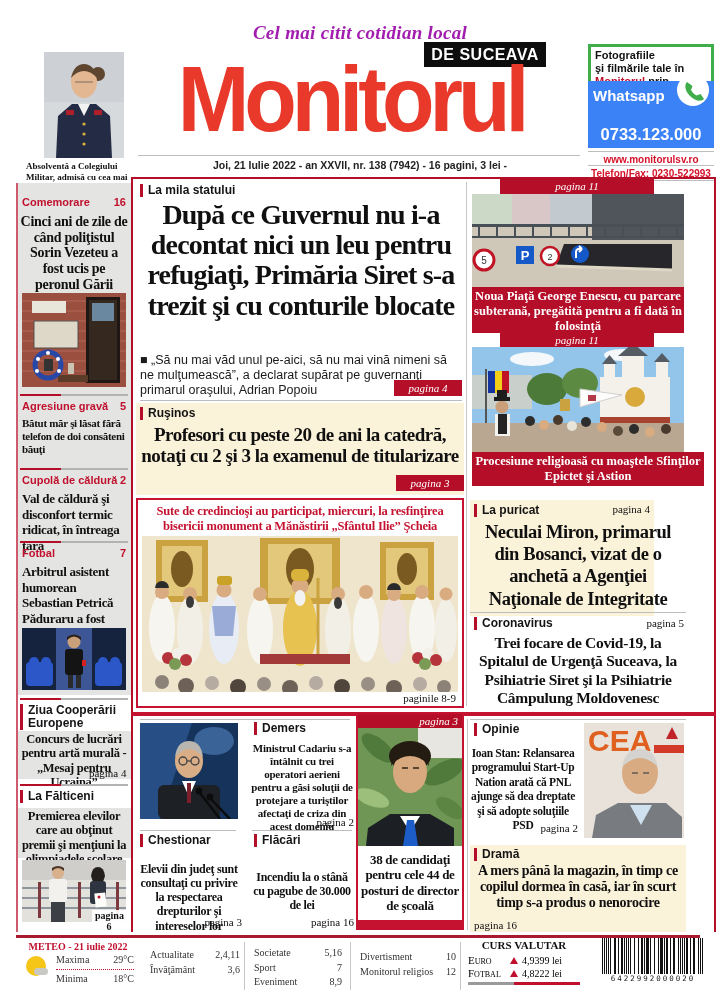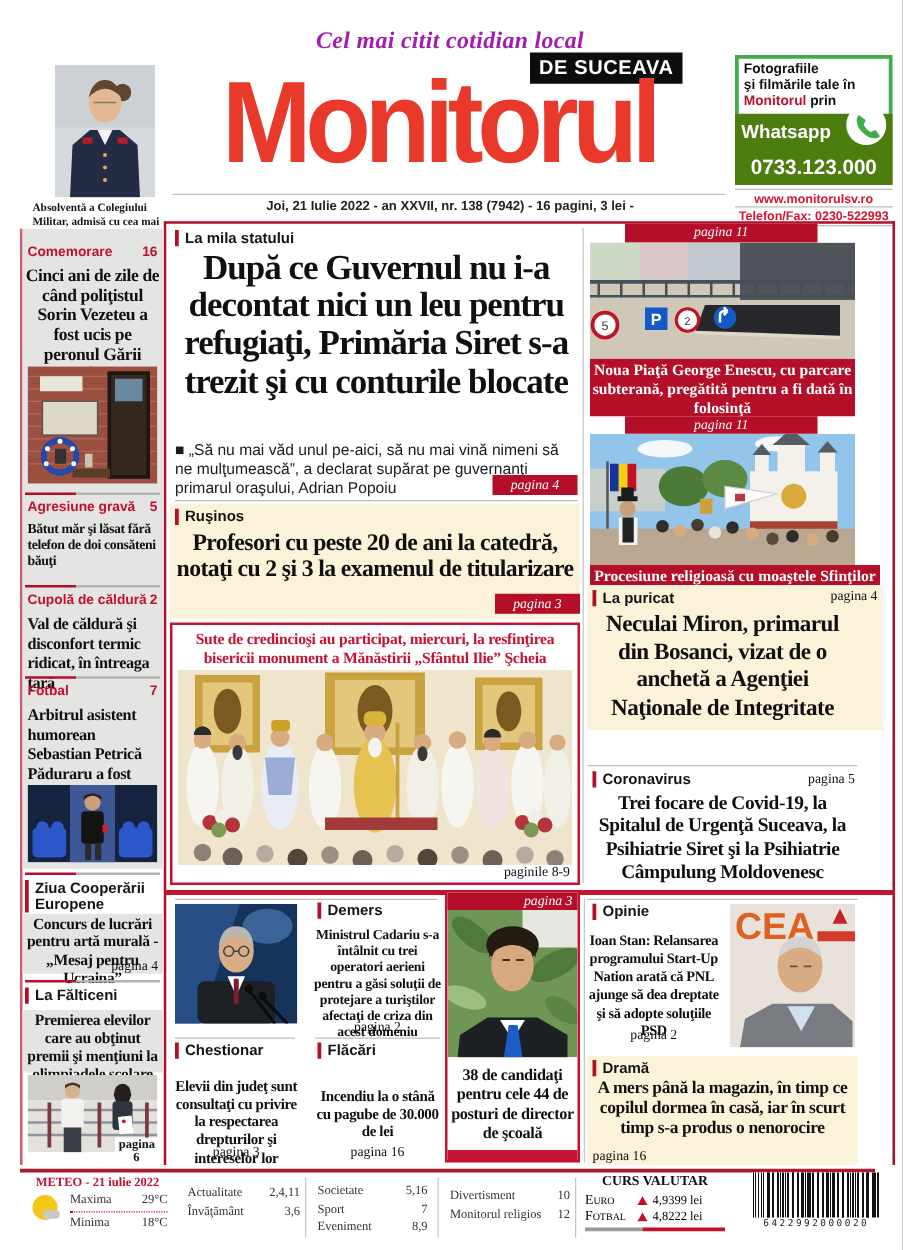--- a/index.html
+++ b/index.html
@@ -1,21 +1,21 @@
 <!DOCTYPE html>
 <html><head>
 <meta charset="utf-8">
 <style>
   *{margin:0;padding:0;box-sizing:border-box}
   body{background:#888;font-family:"Liberation Sans",sans-serif}
   .page{position:relative;width:722px;height:1000px;background:#fff;overflow:hidden;margin:0 auto}
   .abs{position:absolute}
   .serif{font-family:"Liberation Serif",serif}
   .sans{font-family:"Liberation Sans",sans-serif}
-  .b{font-weight:bold}.i{font-style:italic}.c{text-align:center}.r{text-align:center}
+  .b{font-weight:bold}.i{font-style:italic}.c{text-align:center}.r{text-align:right}
   .red{color:#c0102e}
   .rule{position:absolute;background:#bdbdbd;height:1px}
   .vrule{position:absolute;background:#c6c6c6;width:1px}
   .redline{position:absolute;background:#b40e28}
   .srule{position:absolute;height:2px;background:linear-gradient(90deg,#b40e28 0 38%,#b3b3b3 38% 100%)}
   .kicker{font-family:"Liberation Sans",sans-serif;font-weight:bold;font-size:12px;color:#141414;border-left:3px solid #b40e28;padding-left:5px;line-height:1.1}
   .skick{font-family:Liberation Sans, sans-serif;font-weight:bold;font-size:11px;color:#c0102e;display:flex;justify-content:space-between}
   .hl{font-family:"Liberation Serif",serif;font-weight:bold;color:#101010;letter-spacing:-0.3px}
   .plabel{font-family:"Liberation Serif",serif;font-size:11px;color:#111}
   .pbox{position:absolute;background:#b40e28;color:#fff;font-family:"Liberation Serif",serif;font-style:italic;font-size:11px;text-align:center;line-height:16px;height:16px}
@@ -68,21 +68,21 @@
   <div class="abs serif b" style="left:26px;top:161px;width:104px;font-size:9px;line-height:1.2;color:#141414">Absolventă a Colegiului Militar, admisă cu cea mai mare medie la Universitatea Naţională de Apărare, Logistică</div>
   <div class="abs serif b" style="left:112px;top:197px;font-size:12px;color:#111">6</div>
 
   <div class="abs" style="left:588px;top:44px;width:126px;height:104px;border:3px solid #3fae4a;background:#fff">
     <div class="sans b" style="font-size:11px;color:#111;padding:2px 4px 0 4px;line-height:1.18">
       <span>Fotografiile</span><br>
       <span>şi filmările tale în</span><br>
       <span class="red">Monitorul</span>
       <span>prin</span>
     </div>
-    <div class="abs" style="left:-3px;right:-3px;bottom:-3px;height:57px;background:#4d7c0f">
+    <div class="abs" style="left:-3px;right:-3px;bottom:-3px;height:67px;background:#3b82f6">
       <span class="sans b" style="position:absolute;left:5px;top:6px;color:#fff;font-size:15px">Whatsapp</span>
       <span class="abs" style="right:4px;top:-8px;width:34px;height:34px">
         <svg viewBox="0 0 34 34">
             <circle cx="17" cy="17" r="16" fill="#fff"></circle>
         <path d="M11 9 c-3 3 -2 9 3 14 c5 5 11 6 14 3 l-3.5 -5 l-4 1.5 c-2 -1 -4.5 -3.5 -5.5 -5.5 l1.5 -4 z" fill="#3fae4a"></path>
         <path d="M8 30 l2 -5 l4 3 z" fill="#fff"></path>
           </svg>
       </span>
       <span class="sans b" style="position:absolute;left:0;right:0;bottom:4px;text-align:center;color:#fff;font-size:16.5px">0733.123.000</span>
     </div>
@@ -438,21 +438,21 @@
           <circle cx="146" cy="84" r="5" fill="#5a4a3a"></circle>
           <circle cx="162" cy="82" r="5" fill="#2d2d2d"></circle>
           <circle cx="178" cy="85" r="5" fill="#d8ab80"></circle>
           <circle cx="194" cy="82" r="5" fill="#4a3a2e"></circle>
         </g>
       <rect x="88" y="52" width="10" height="12" fill="#caa23f"></rect>
     </svg>
   </div>
   <div class="capbox" style="left:472px;top:452px;width:232px;height:34px;font-size:12.5px;line-height:1.18;padding-top:2px">Procesiune religioasă cu moaştele Sfinţilor Epictet şi Astion</div>
 
-  <div class="abs cream" style="left:470px;top:468px;width:236px;height:116px">
+  <div class="abs cream" style="left:470px;top:500px;width:184px;height:116px">
     <div class="kicker" style="position:absolute;left:4px;top:4px;width:120px">La puricat</div>
     <div class="plabel" style="position:absolute;right:4px;top:3px">pagina 4</div>
     <div class="hl c" style="position:absolute;left:3px;top:21px;width:210px;font-size:18.5px;line-height:1.2;letter-spacing:-0.4px">Neculai Miron, primarul din Bosanci, vizat de o anchetă a Agenţiei Naţionale de Integritate</div>
   </div>
 
   <div class="rule" style="left:470px;top:612px;width:216px"></div>
   <div class="abs kicker" style="left:474px;top:617px;width:120px">Coronavirus</div>
   <div class="abs plabel" style="left:630px;top:617px;width:54px;text-align:right">pagina 5</div>
   <div class="abs hl c" style="left:470px;top:634px;width:216px;font-size:15.5px;line-height:1.18;letter-spacing:-0.3px">Trei focare de Covid-19, la Spitalul de Urgenţă Suceava, la Psihiatrie Siret şi la Psihiatrie Câmpulung Moldovenesc</div>
 

